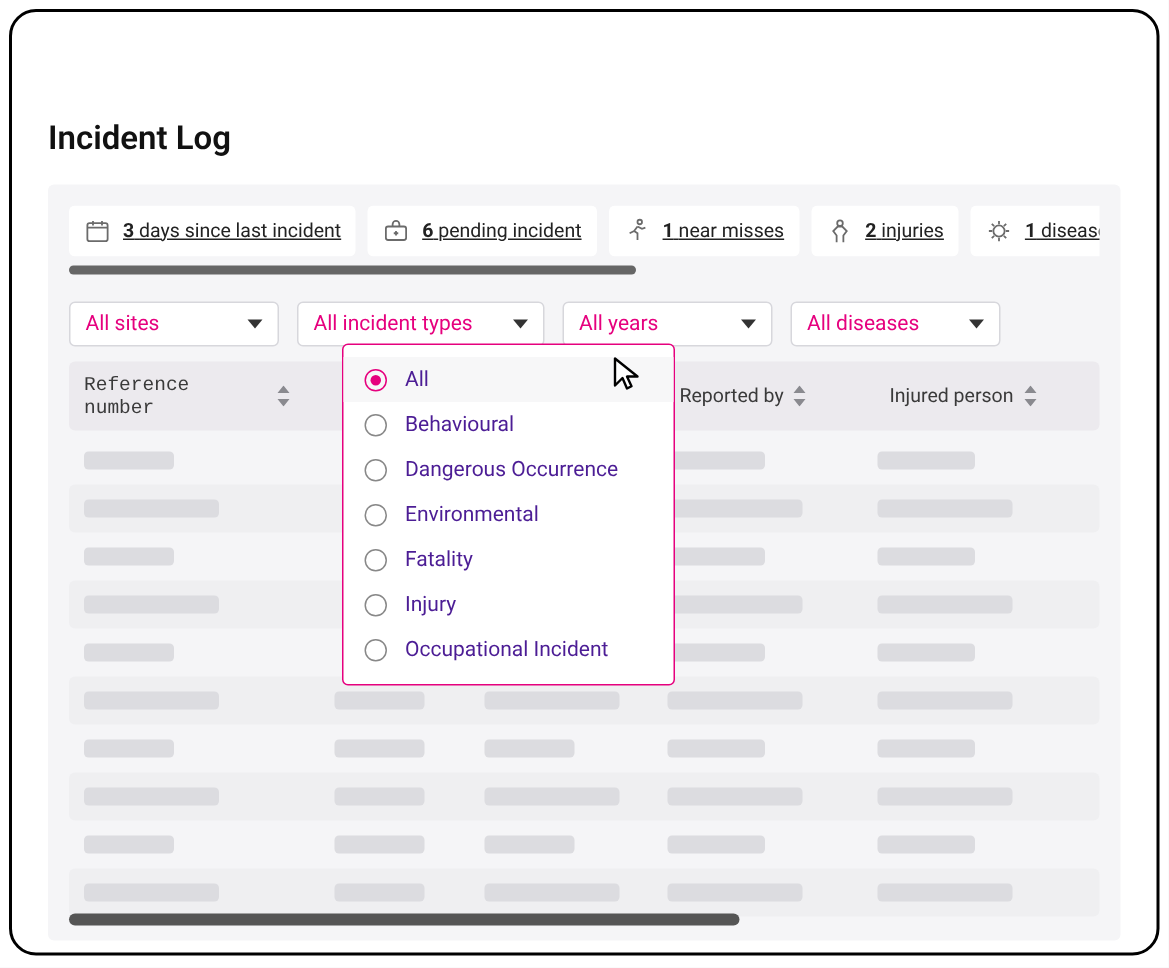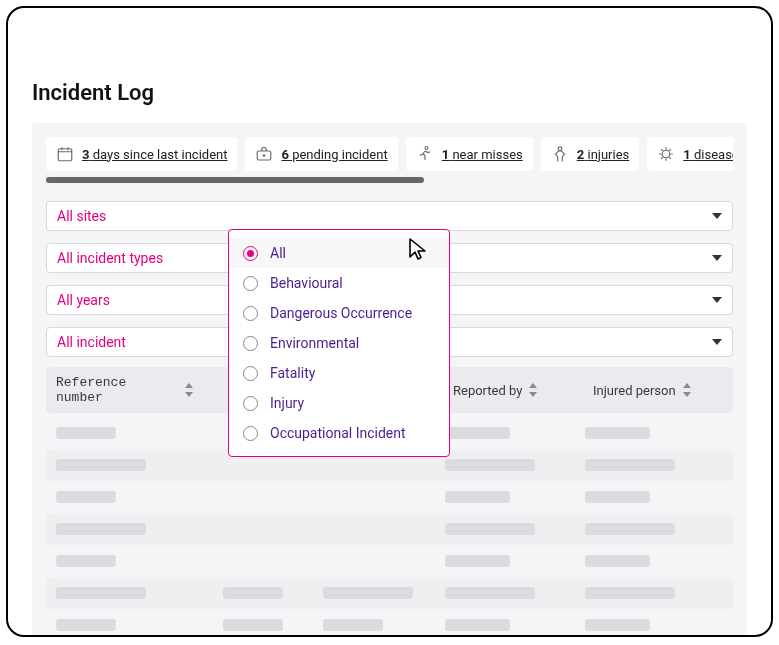--- a/index.html
+++ b/index.html
@@ -6,21 +6,21 @@
   body { font-family: -apple-system, BlinkMacSystemFont, "Segoe UI", Roboto, sans-serif; background: #fff; padding: 6px; width: 779px; }
   .app-frame { border: 2px solid #000; border-radius: 18px; padding: 26px 24px 24px 24px; background: #fff; height: 631px; overflow: hidden; position: relative; }
   .page-title { font-size: 22px; font-weight: 600; color: #111; margin-bottom: 18px; margin-top: 46px; }
   .panel { background: #f5f5f7; border-radius: 4px; padding: 14px 14px 16px 14px; position: relative; }
   .stat-row { display: flex; gap: 8px; margin-bottom: 6px; overflow: hidden; }
   .stat-card { background: #fff; border-radius: 4px; padding: 8px 10px; display: flex; align-items: center; gap: 8px; white-space: nowrap; flex: 0 0 auto; font-size: 13px; color: #222; text-decoration: underline; }
   .stat-card b { font-weight: 700; }
   .stat-card .icon-slot { width: 18px; height: 18px; display: inline-flex; align-items: center; justify-content: center; color: #6b6b6b; }
   .hscroll-track { height: 6px; background: transparent; margin: 2px 0 18px 0; position: relative; }
   .hscroll-thumb { position: absolute; left: 0; top: 0; height: 6px; border-radius: 3px; background: #666; }
-  .filters-row { display: flex; gap: 12px; margin-bottom: 10px; flex-direction: column; }
+  .filters-row { display: flex; gap: 12px; margin-bottom: 10px; }
   .filter-select { background: #fff; border: 1px solid #d7d7dc; border-radius: 4px; padding: 6px 10px; display: flex; align-items: center; justify-content: space-between; color: #e6007e; font-size: 14px; gap: 10px; min-width: 140px; }
   .filter-select.wide { min-width: 165px; }
   .tri-down { width: 0; height: 0; border-left: 5px solid transparent; border-right: 5px solid transparent; border-top: 6px solid #333; }
   .table-header { display: flex; background: #eceaee; border-radius: 4px; overflow: hidden; }
   .th { padding: 8px 10px; font-size: 13px; color: #3a3a3a; display: flex; align-items: center; gap: 6px; flex: 0 0 auto; }
   .th.ref { width: 158px; font-family: Liberation Mono, monospace; }
   .th.spacer { flex: 1; }
   .th.rep { width: 140px; }
   .th.inj { width: 150px; }
   .sort-icon svg { display: block; }
@@ -110,21 +110,21 @@
       </div>
       <div class="filter-select wide">
         <span>All incident types</span>
         <span class="tri-down"></span>
       </div>
       <div class="filter-select">
         <span>All years</span>
         <span class="tri-down"></span>
       </div>
       <div class="filter-select">
-        <span>All incident</span>
+        <span>All diseases</span>
         <span class="tri-down"></span>
       </div>
     </div>
 
     <div class="table-header">
       <div class="th ref">
         <span>Reference number</span>
         <span class="sort-icon">
           <svg width="10" height="14" viewBox="0 0 10 14">
               <path d="M5 0 L9 5 L1 5 Z M5 14 L1 9 L9 9 Z" fill="#8a8a8f"></path>

